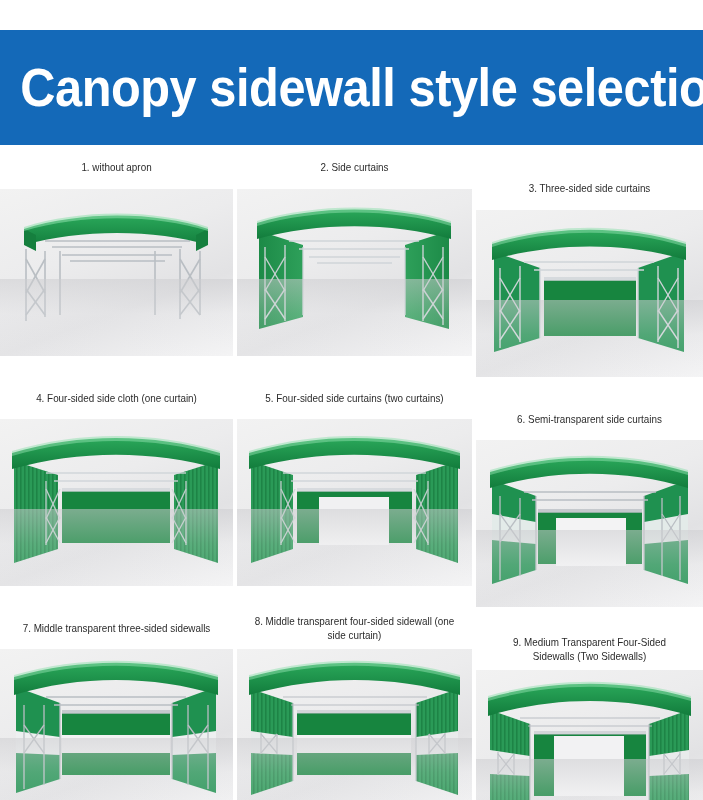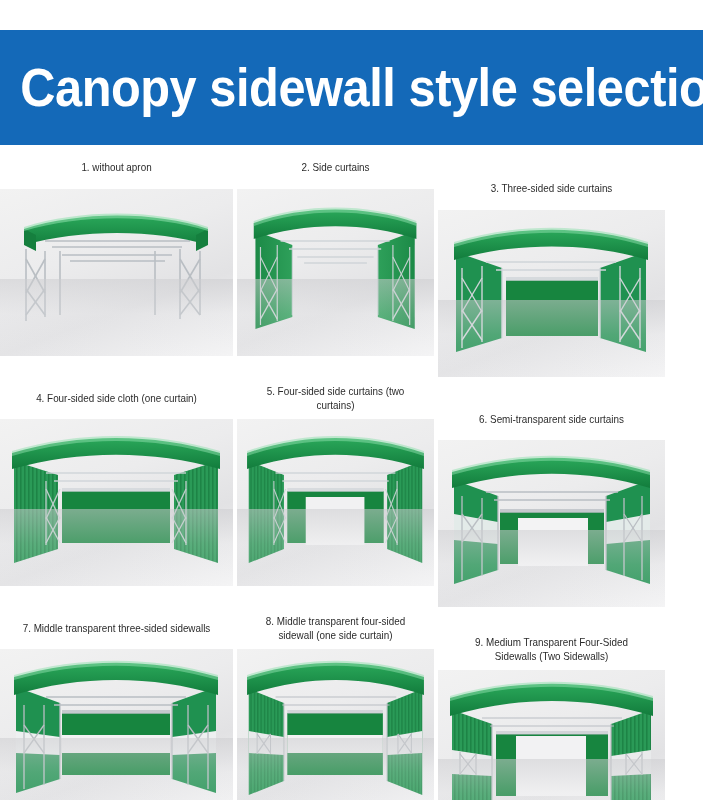--- a/index.html
+++ b/index.html
@@ -27,21 +27,21 @@
     transform:scaleX(0.92);
     transform-origin:left center;
     font-family:"Liberation Sans", sans-serif;
   }
 
   
   .grid{position:absolute;left:0;top:145px;width:703px;}
   .row{display:flex;width:703px;}
   .cell{position:relative;}
   .cell.c0{width:233px;}
-  .cell.c1{width:197px;margin-left:4px;}
+  .cell.c1{width:235px;margin-left:4px;}
   .cell.c2{width:227px;margin-left:4px;margin-top:21px;}
 
   .caption{
     height:42px;
     display:flex;align-items:center;justify-content:center;
     text-align:center;
     font-size:10.5px;
     color:#2b2b2b;
     line-height:1.35;
     padding:0 10px;

